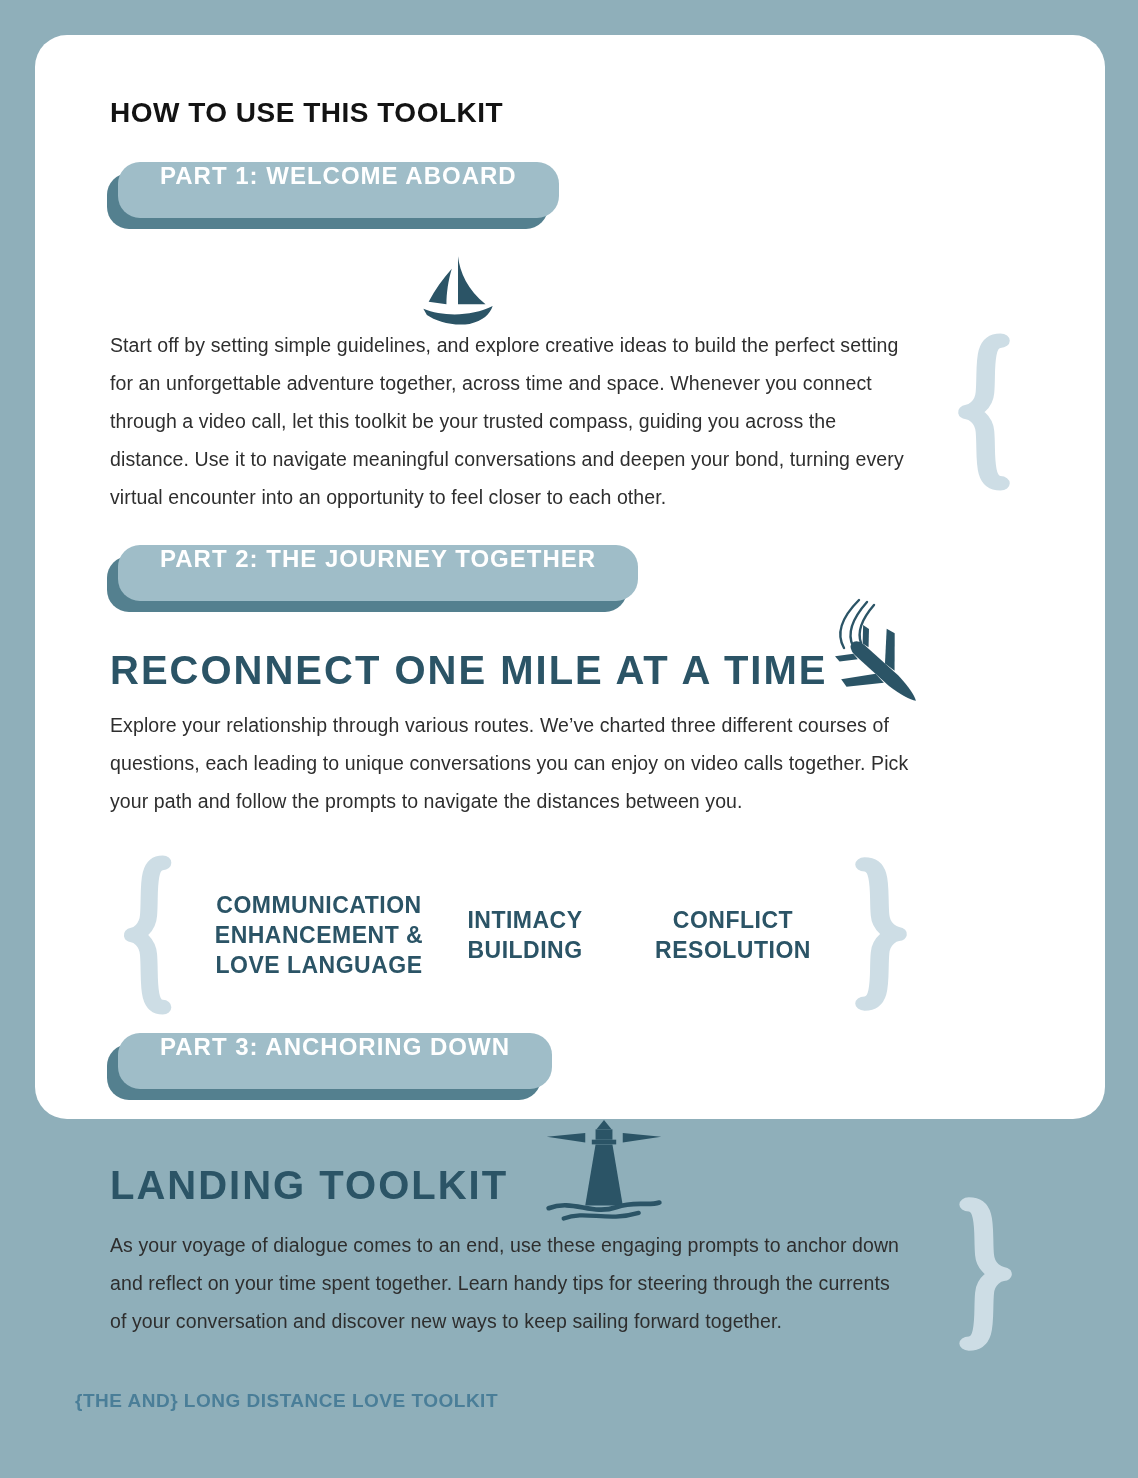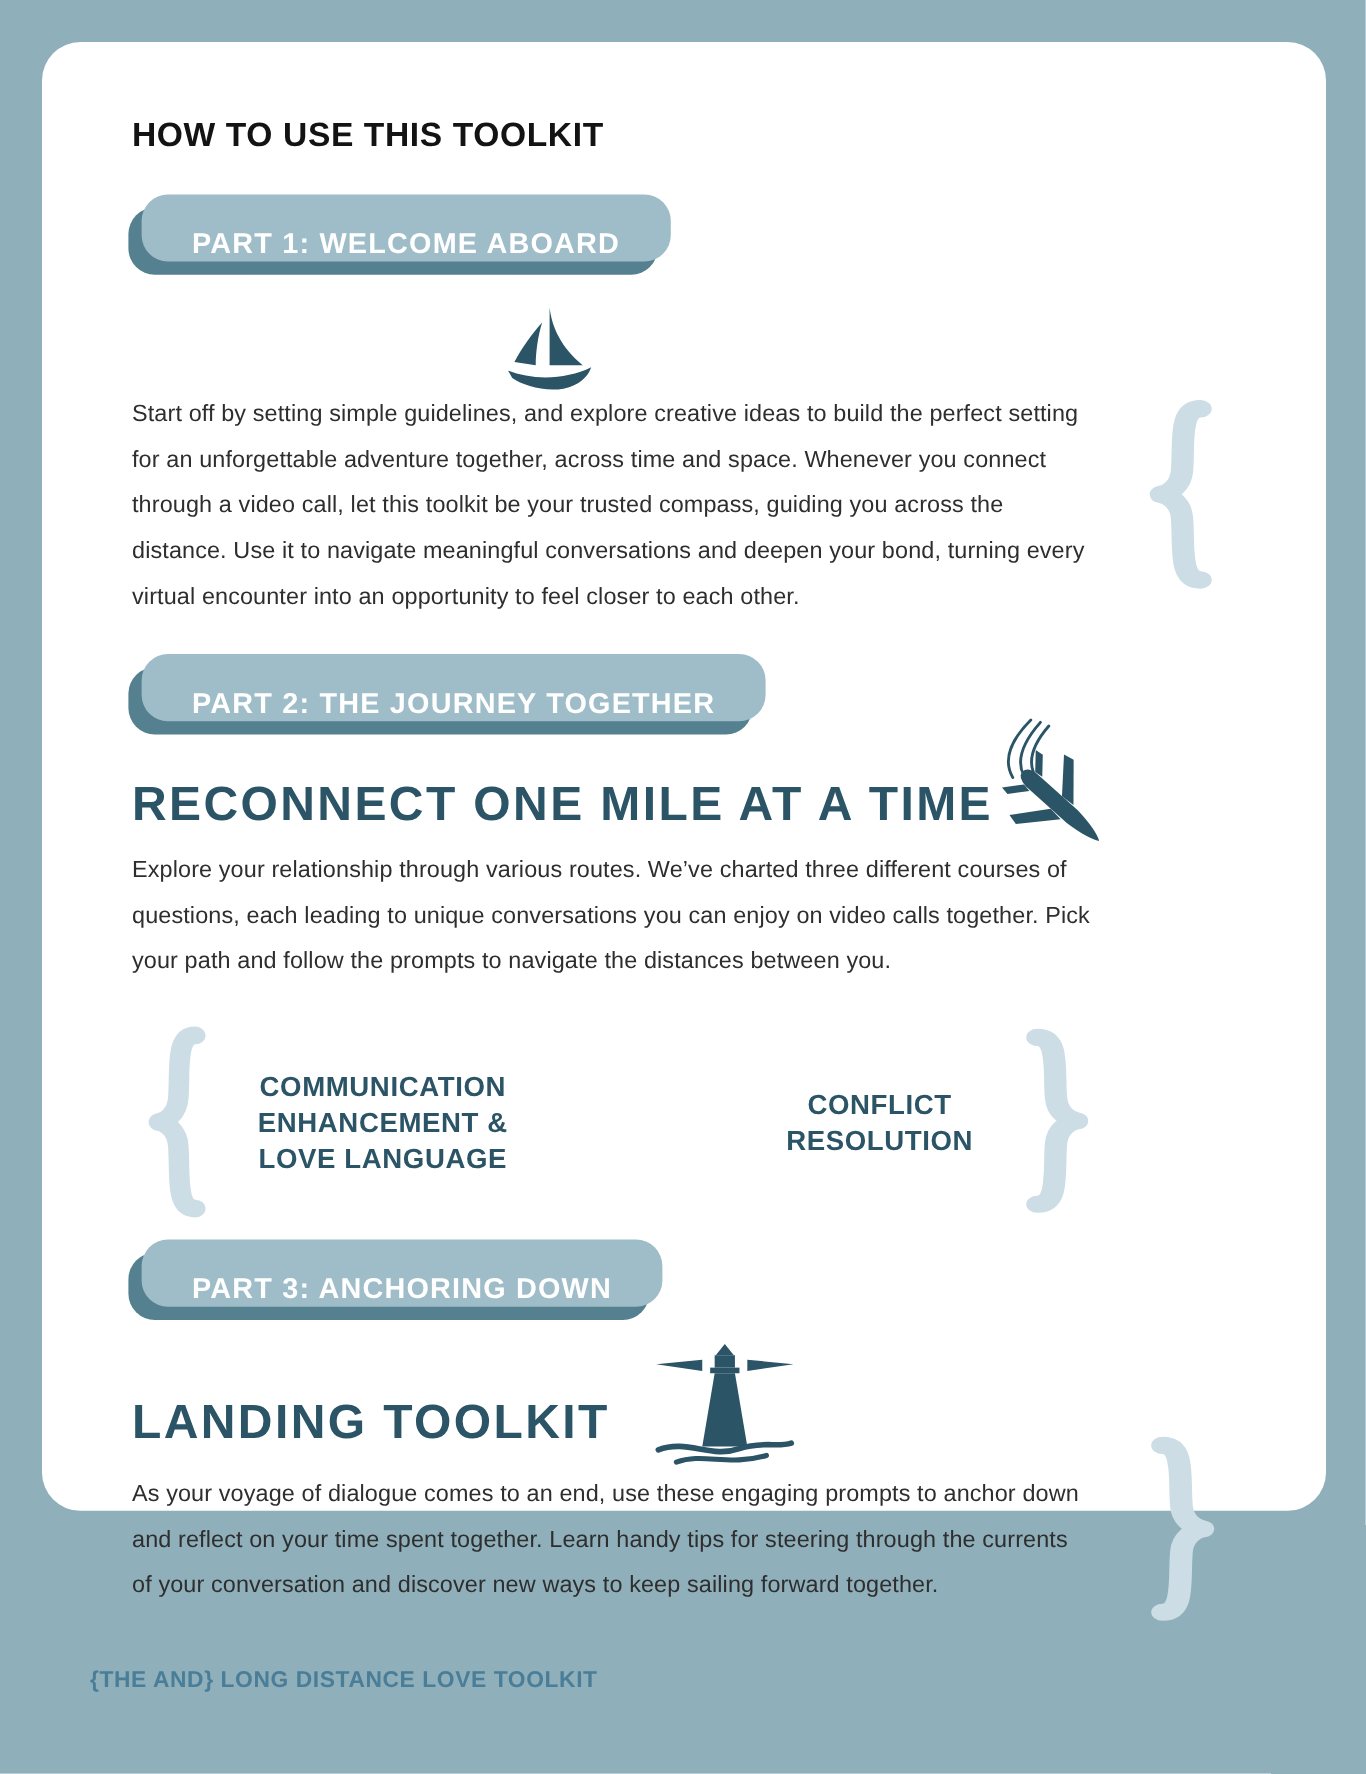--- a/index.html
+++ b/index.html
@@ -3,36 +3,36 @@
 <meta charset="utf-8">
 <style>
   html,body{margin:0;padding:0;}
   body{
     width:1138px;height:1478px;
     background:var(--frame,#8fafba);
     font-family:"Liberation Sans",sans-serif;
     position:relative;overflow:hidden;
   }
   .card{
-    position:absolute;left:35px;top:35px;width:1070px;height:1224px;
+    position:absolute;left:35px;top:35px;width:1070px;height:1084px;
     background:var(--card,#ffffff);border-radius:32px;
   }
   .card > *{position:absolute;}
 
   .title{
     left:75px;top:62px;margin:0;
     font-size:28px;font-weight:bold;letter-spacing:.5px;
     color:var(--title,#131313);
   }
 
   .badge{
     left:83px;height:56px;border-radius:22px;
     background:var(--badge-fill,#9fbdc8);
     box-shadow:-11px 11px 0 0 var(--badge-shadow,#54808f);
-    display:flex;align-items:flex-end;padding:0 42px;
+    display:flex;align-items:flex-start;padding:0 42px;
     white-space:nowrap;
   }
   .badge span{
     color:var(--badge-text,#ffffff);font-weight:bold;font-size:24px;letter-spacing:1px;
   }
   .badge-1{top:127px;}
   .badge-2{top:510px;}
   .badge-3{top:998px;}
 
   h2{
@@ -140,20 +140,22 @@
 
   <div class="brace brace-cols-l">
     <svg width="57" height="164" viewBox="0 0 60 200" preserveAspectRatio="none">
       <path class="brace-stroke" d="M44,12 C26,12 31,48 29,76 C28,92 18,99 12,100 C18,101 28,108 29,124 C31,152 26,188 44,188"></path>
     </svg>
   </div>
 
   <div class="track track-1">COMMUNICATION
 ENHANCEMENT &amp;
 LOVE LANGUAGE</div>
+  <div class="track track-2">INTIMACY
+BUILDING</div>
   <div class="track track-3">CONFLICT
 RESOLUTION</div>
 
   <div class="brace brace-cols-r">
     <svg width="62" height="158" viewBox="0 0 60 200" preserveAspectRatio="none">
       <path class="brace-stroke" d="M16,12 C34,12 29,48 31,76 C32,92 42,99 48,100 C42,101 32,108 31,124 C29,152 34,188 16,188"></path>
     </svg>
   </div>
 
   <div class="badge badge-3">

